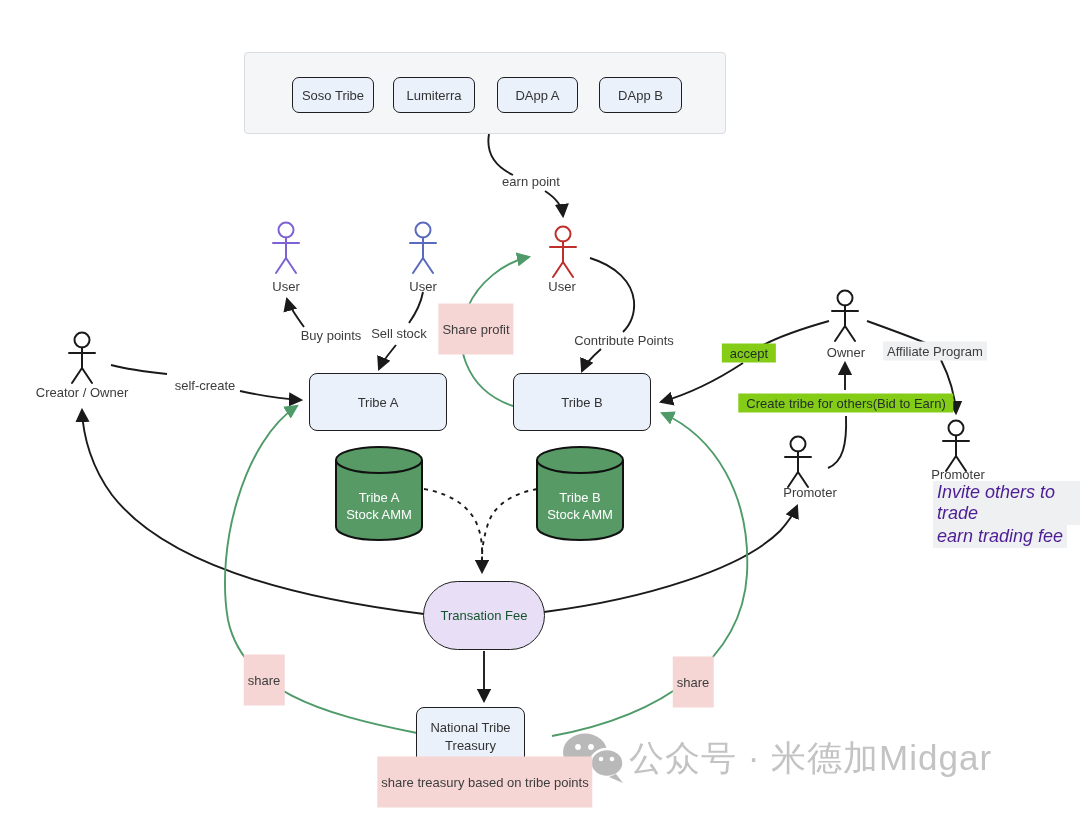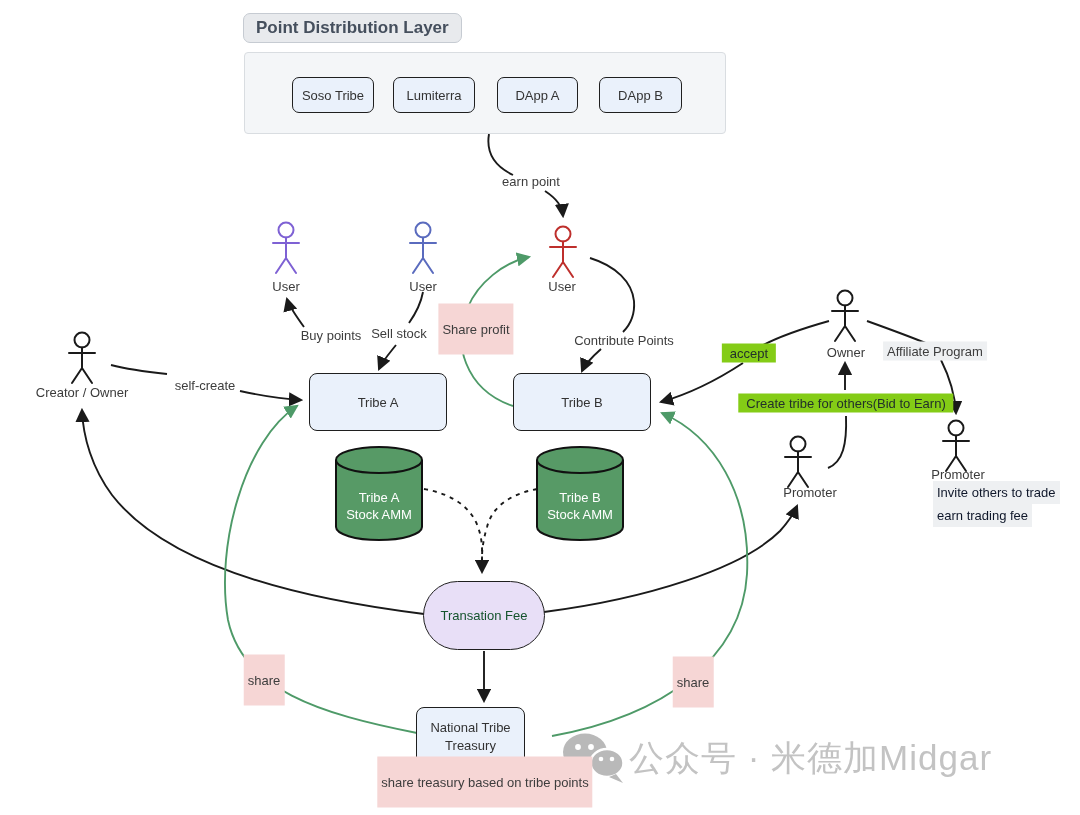--- a/index.html
+++ b/index.html
@@ -141,21 +141,20 @@
       <path d="M572,766 L563,778 L581,770 z" fill="#b9b9b9"></path>
       <circle cx="578" cy="747" r="2.9" fill="#ffffff"></circle>
       <circle cx="591" cy="747" r="2.9" fill="#ffffff"></circle>
       <ellipse cx="607" cy="763" rx="16.5" ry="14" fill="#b9b9b9" stroke="#ffffff" stroke-width="2.5"></ellipse>
       <path d="M616,774 L623,783 L609,777 z" fill="#b9b9b9"></path>
       <circle cx="601" cy="759" r="2.3" fill="#ffffff"></circle>
       <circle cx="612" cy="759" r="2.3" fill="#ffffff"></circle>
     </g>
   </svg>
 
-  <div class="title-box">Point Distribution Layer</div>
   <div class="container-box"></div>
   <div class="node dapp" style="left:292px; top:77px; width:82px;">Soso Tribe</div>
   <div class="node dapp" style="left:393px; top:77px; width:82px;">Lumiterra</div>
   <div class="node dapp" style="left:497px; top:77px; width:81px;">DApp A</div>
   <div class="node dapp" style="left:599px; top:77px; width:83px;">DApp B</div>
 
   <div class="lbl actor-label" style="left:286px; top:286px;">User</div>
   <div class="lbl actor-label" style="left:423px; top:286px;">User</div>
   <div class="lbl actor-label" style="left:562px; top:286px;">User</div>
   <div class="lbl actor-label" style="left:82px; top:392px;">Creator / Owner</div>
@@ -187,20 +186,20 @@
   <div class="lbl pink" style="left:476px; top:329px;">Share profit</div>
   <div class="lbl" style="left:624px; top:340px;">Contribute Points</div>
   <div class="lbl" style="left:205px; top:385px;">self-create</div>
   <div class="lbl greenbg" style="left:749px; top:353px;">accept</div>
   <div class="lbl graybg" style="left:935px; top:351px;">Affiliate Program</div>
   <div class="lbl greenbg" style="left:846px; top:403px;">Create tribe for others(Bid to Earn)</div>
   <div class="lbl pink" style="left:264px; top:680px;">share</div>
   <div class="lbl pink" style="left:693px; top:682px;">share</div>
   <div class="lbl pink" style="left:485px; top:782px;">share treasury based on tribe points</div>
 
-  <div class="abs" style="left:933px; top:481px; font-size:13px; color:#0f172a; line-height:21px;">
+  <div class="abs" style="left:933px; top:481px; font-size:18px; color:#4c1d95; line-height:21px;font-style:italic;">
     <span class="graybg" style="display:inline-block;">Invite others to trade</span><br>
     <span class="graybg" style="display:inline-block;">earn trading fee</span>
   </div>
 
   <div class="watermark-text">公众号 · 米德加Midgar</div>
 
 </div>
 
 </body></html>

